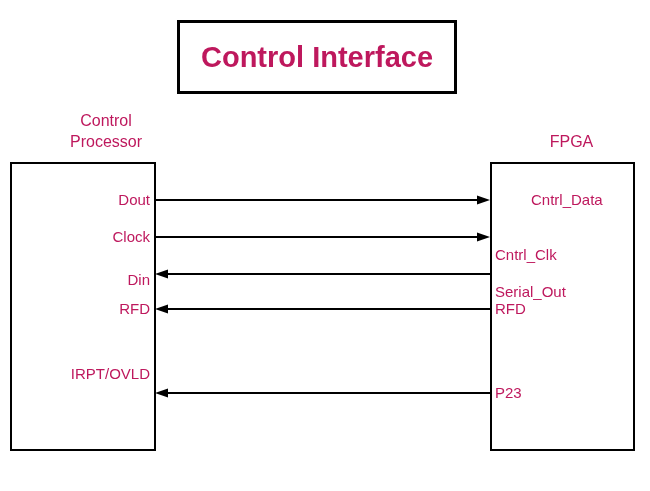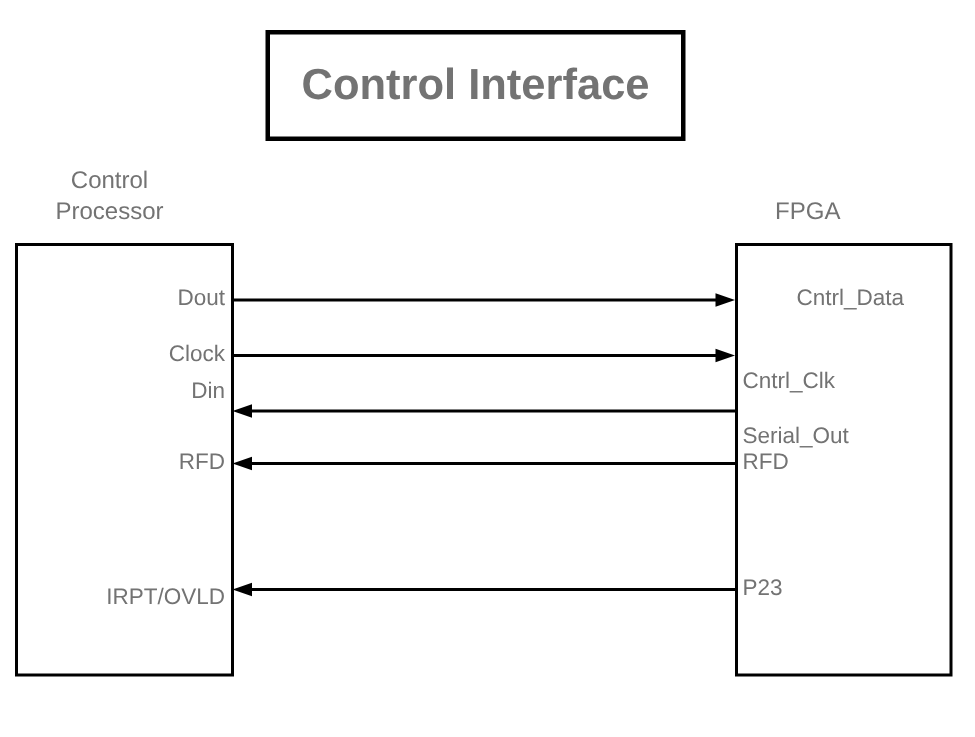--- a/index.html
+++ b/index.html
@@ -1,20 +1,20 @@
 <!DOCTYPE html>
 <html><head>
 <meta charset="utf-8">
 <style>
   html, body { margin: 0; padding: 0; background: #ffffff; }
   .canvas {
     position: relative;
     width: 650px; height: 491px;
     background: #ffffff;
-    color: #737373;
+    color: #be185d;
     font-family: "Liberation Sans", sans-serif;
     overflow: hidden;
   }
   .title-box {
     position: absolute;
     left: 177px; top: 20px;
     width: 280px; height: 74px;
     border: 3px solid #000;
     box-sizing: border-box;
     display: flex; align-items: center; justify-content: center;
@@ -32,20 +32,21 @@
     background: transparent;
   }
   .left-block  { left: 10px;  top: 162px; width: 146px; height: 289px; }
   .right-block { left: 490px; top: 162px; width: 145px; height: 289px; }
   .block-label {
     position: absolute;
     text-align: center;
     font-size: 16px;
     line-height: 21px;
     white-space: pre-line;
+    padding-left: 33px;
   }
   .left-block-label  { left: 0px;   top: 110px; width: 146px; }
   .right-block-label { left: 466px; top: 131px; width: 145px; }
   .pin-label {
     position: absolute;
     font-size: 15px;
     line-height: 16px;
     transform: translateY(-53%);
     white-space: nowrap;
   }
@@ -86,21 +87,21 @@
 
   <div class="block-label right-block-label">FPGA</div>
 
   <div class="block right-block"></div>
 
   <div id="pins">
       <div class="pin-label pin-left" style="top: 200px; text-align: right;">Dout</div>
       <div class="pin-label pin-right" style="top: 200px; margin-left: 36px;">Cntrl_Data</div>
       <div class="pin-label pin-left" style="top: 237px;">Clock</div>
       <div class="pin-label pin-right" style="top: 255px;">Cntrl_Clk</div>
-      <div class="pin-label pin-left" style="top: 262px;">Din</div>
+      <div class="pin-label pin-left" style="top: 280px;">Din</div>
       <div class="pin-label pin-right" style="top: 292px;">Serial_Out</div>
       <div class="pin-label pin-left" style="top: 309px;">RFD</div>
       <div class="pin-label pin-right" style="top: 309px;">RFD</div>
-      <div class="pin-label pin-left" style="top: 399px;">IRPT/OVLD</div>
+      <div class="pin-label pin-left" style="top: 374px;">IRPT/OVLD</div>
       <div class="pin-label pin-right" style="top: 393px;">P23</div>
     </div>
 
 </div>
 
 </body></html>

